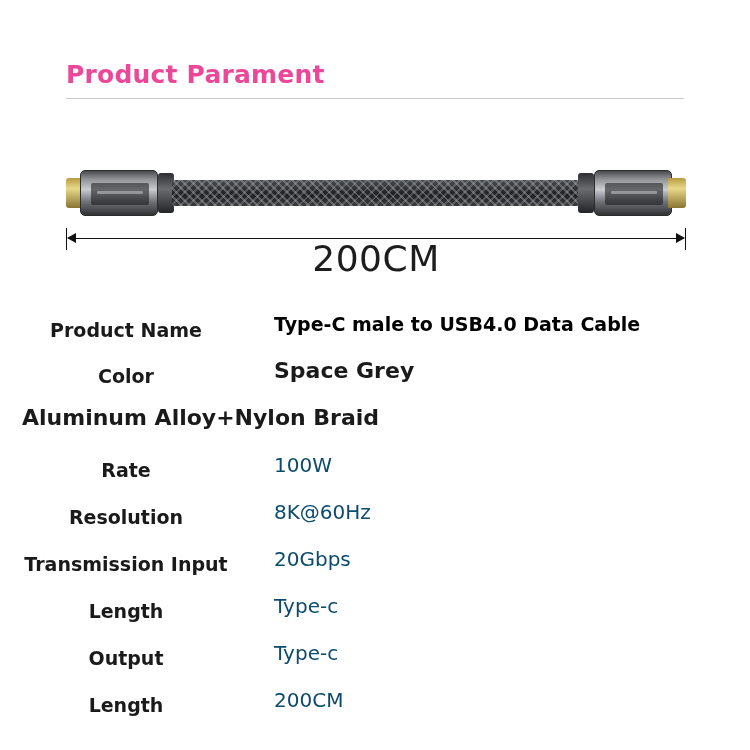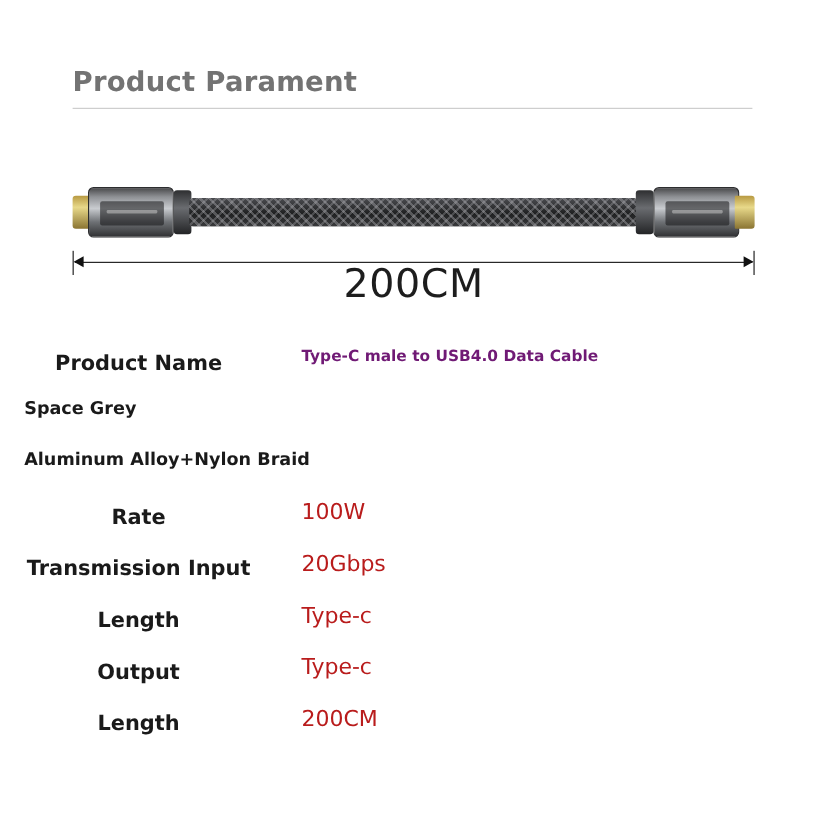--- a/index.html
+++ b/index.html
@@ -23,21 +23,21 @@
   
   .header {
     position: absolute;
     left: 66px;
     top: 58px;
     width: 618px;
   }
   .header-title {
     font-size: 25px;
     font-weight: bold;
-    color: #737373;
+    color: #ec4899;
     letter-spacing: 0.2px;
     line-height: 34px;
     font-family: "DejaVu Sans", sans-serif;
   }
   .header-rule {
     margin-top: 6px;
     border-bottom: 1px solid #c9c9c9;
     width: 618px;
   }
 
@@ -207,26 +207,26 @@
     font-weight: bold;
     color: #1a1a1a;
     line-height: 25px;
     font-family: "DejaVu Sans", sans-serif;
     margin-top: 12px;
   }
   .spec-value {
     flex: 1 1 auto;
     padding-left: 22px;
     font-size: 20px;
-    color: #b91c1c;
+    color: #0c4a6e;
     font-family: "DejaVu Sans", sans-serif;
   }
   .spec-row.first .spec-label { line-height: 30px; }
-  .spec-row.first .spec-value { font-weight: bold; font-size: 14px; color: #701a75; }
-  .spec-row.bold .spec-value { font-weight: bold; font-size: 16px; color: #1a1a1a; }
+  .spec-row.first .spec-value { font-weight: bold; font-size: 19px; color: #000000; }
+  .spec-row.bold .spec-value { font-weight: bold; font-size: 22px; color: #1a1a1a; }
 </style>
 </head>
 <body>
 
 <div class="page">
 
   <div class="header">
     <div class="header-title">Product Parament</div>
     <div class="header-rule"></div>
   </div>
@@ -258,32 +258,37 @@
   </div>
 
   <div class="spec-table">
 
     <div class="spec-row first">
       <div class="spec-label">Product Name</div>
       <div class="spec-value">Type-C male to USB4.0 Data Cable</div>
     </div>
 
     <div class="spec-row bold">
+      <div class="spec-label">Color</div>
       <div class="spec-value">Space Grey</div>
     </div>
 
     <div class="spec-row bold">
       <div class="spec-value">Aluminum Alloy+Nylon Braid</div>
     </div>
 
     <div class="spec-row">
       <div class="spec-label">Rate</div>
       <div class="spec-value">100W</div>
     </div>
 
+    <div class="spec-row">
+      <div class="spec-label">Resolution</div>
+      <div class="spec-value">8K@60Hz</div>
+    </div>
 
     <div class="spec-row">
       <div class="spec-label">Transmission Input</div>
       <div class="spec-value">20Gbps</div>
     </div>
 
     <div class="spec-row">
       <div class="spec-label">Length</div>
       <div class="spec-value">Type-c</div>
     </div>

